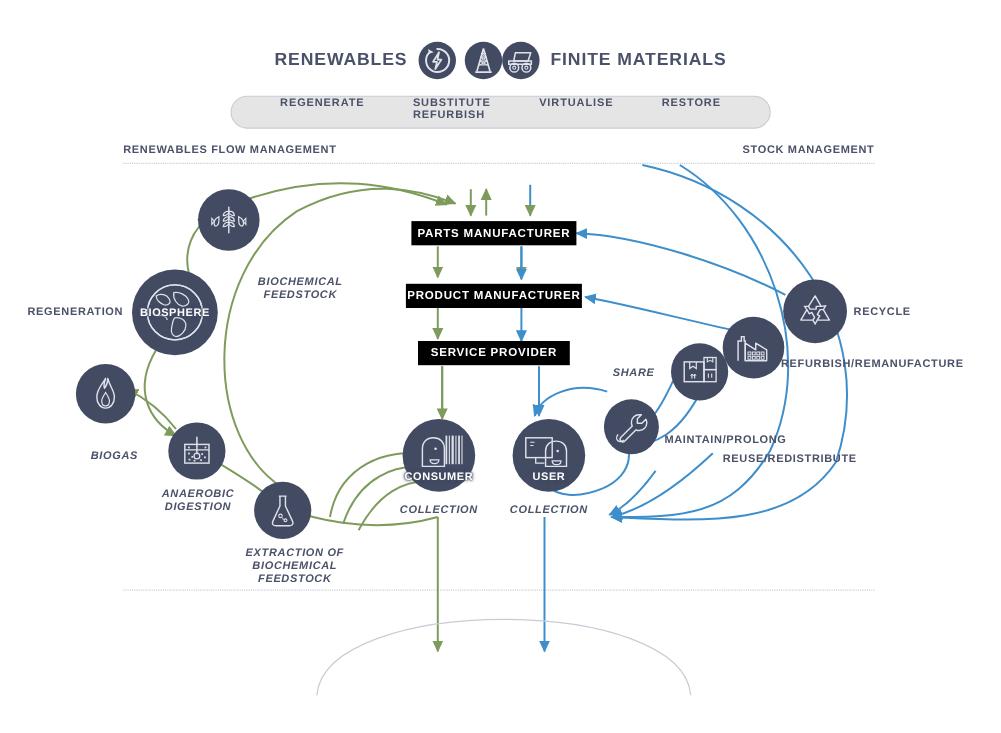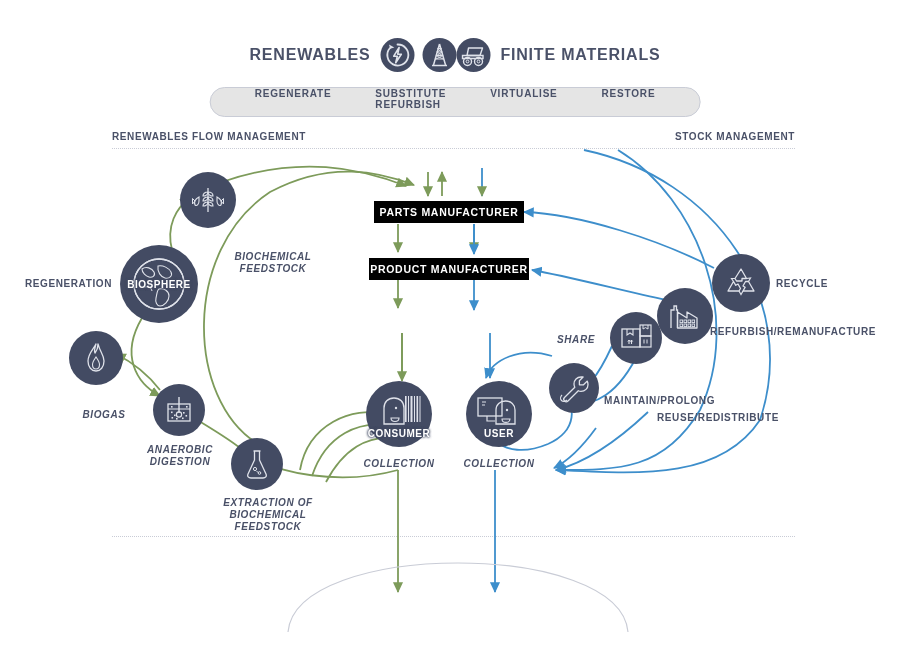--- a/index.html
+++ b/index.html
@@ -200,20 +200,21 @@
       <path d="M490,333 L490,378" marker-end="url(#bArrow)"></path>
 
       <path d="M495,470 L495,592" marker-end="url(#bArrow)"></path>
     </g>
 
     <path d="M288,632 C296,540 620,540 628,632" fill="none" stroke="#c9ccd6" stroke-width="1.2"></path>
   </svg>
 
   <div class="boxnode" style="left:449px;top:212px;width:150px;">PARTS MANUFACTURER</div>
   <div class="boxnode" style="left:449px;top:269px;width:160px;">PRODUCT MANUFACTURER</div>
+  <div class="boxnode" style="left:449px;top:321px;width:138px;">SERVICE PROVIDER</div>
 
   <div class="node" style="left:208px;top:200px;width:56px;height:56px;">
     <svg width="38" height="38" viewBox="0 0 38 38">
       <path d="M19 7 L19 31" stroke="#dfe2ea" stroke-width="1.3" fill="none"></path>
       <path d="M19 11 C15.5 11 14 13 14 15 C16.5 15 19 13.5 19 11 Z M19 11 C22.5 11 24 13 24 15 C21.5 15 19 13.5 19 11 Z" fill="none" stroke="#dfe2ea" stroke-width="1.1"></path>
       <path d="M19 16 C15.5 16 14 18 14 20 C16.5 20 19 18.5 19 16 Z M19 16 C22.5 16 24 18 24 20 C21.5 20 19 18.5 19 16 Z" fill="none" stroke="#dfe2ea" stroke-width="1.1"></path>
       <path d="M19 21 C15.5 21 14 23 14 25 C16.5 25 19 23.5 19 21 Z M19 21 C22.5 21 24 23 24 25 C21.5 25 19 23.5 19 21 Z" fill="none" stroke="#dfe2ea" stroke-width="1.1"></path>
       <path d="M10 16 C6 18 5 21 6 24 C8 25.5 10 23 10 20 Z" fill="none" stroke="#dfe2ea" stroke-width="1.1"></path>
       <path d="M6 20 L3.5 17.5 L3.5 23 Z" fill="none" stroke="#dfe2ea" stroke-width="1"></path>
       <path d="M28 16 C32 18 33 21 32 24 C30 25.5 28 23 28 20 Z" fill="none" stroke="#dfe2ea" stroke-width="1.1"></path>

